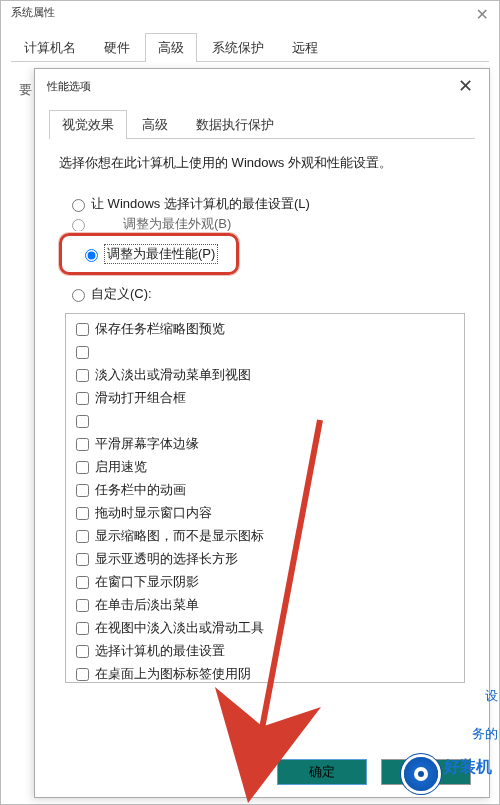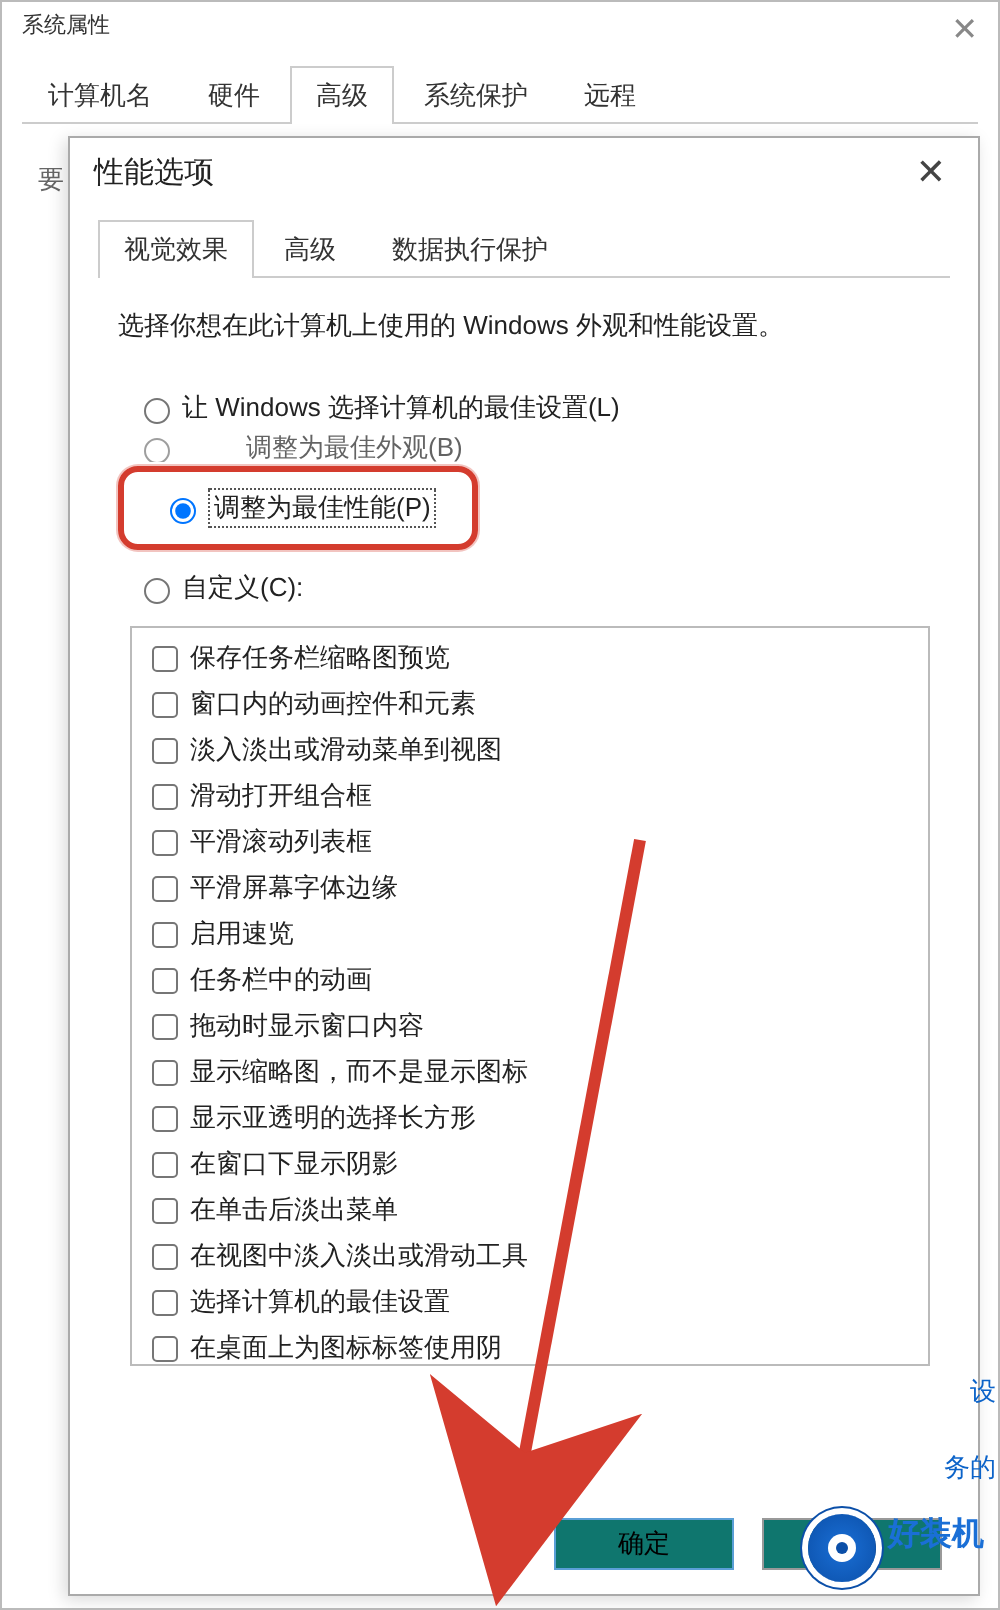--- a/index.html
+++ b/index.html
@@ -28,21 +28,21 @@
   }
 
   .inner-dialog {
     position: absolute; left: 34px; top: 68px; width: 456px; height: 730px;
     background: #fff; border: 1px solid #aaa; box-shadow: -2px 2px 8px rgba(0,0,0,0.15);
   }
   .inner-title-bar {
     display: flex; justify-content: space-between; align-items: center;
     padding: 6px 12px;
   }
-  .inner-title { font-size: 15px; color: #222; }
+  .inner-title { font-size: 11px; color: #222; }
   .inner-close { font-size: 18px; color: #444; cursor: pointer; padding: 0 4px; }
 
   .inner-tabs {
     margin: 6px 14px 0 14px; display: flex; border-bottom: 1px solid #ccc;
     font-size: 13px;
   }
   .inner-tab {
     padding: 5px 12px; border: 1px solid transparent; border-bottom: none;
     margin-right: 2px; color: #333; position: relative; top: 1px;
   }
@@ -163,33 +163,31 @@
       </label>
     </div>
 
     <div class="checklist">
       <label class="check-row">
           <input type="checkbox" style="">
           <span>保存任务栏缩略图预览</span>
         </label>
       <label class="check-row">
           <input type="checkbox" style="">
-          <span>窗口内的动画控件和元素</span>
         </label>
       <label class="check-row">
           <input type="checkbox" style="">
           <span>淡入淡出或滑动菜单到视图</span>
         </label>
       <label class="check-row">
           <input type="checkbox" style="">
           <span>滑动打开组合框</span>
         </label>
       <label class="check-row">
           <input type="checkbox" style="">
-          <span>平滑滚动列表框</span>
         </label>
       <label class="check-row">
           <input type="checkbox" style="">
           <span>平滑屏幕字体边缘</span>
         </label>
       <label class="check-row">
           <input type="checkbox" style="">
           <span>启用速览</span>
         </label>
       <label class="check-row">

